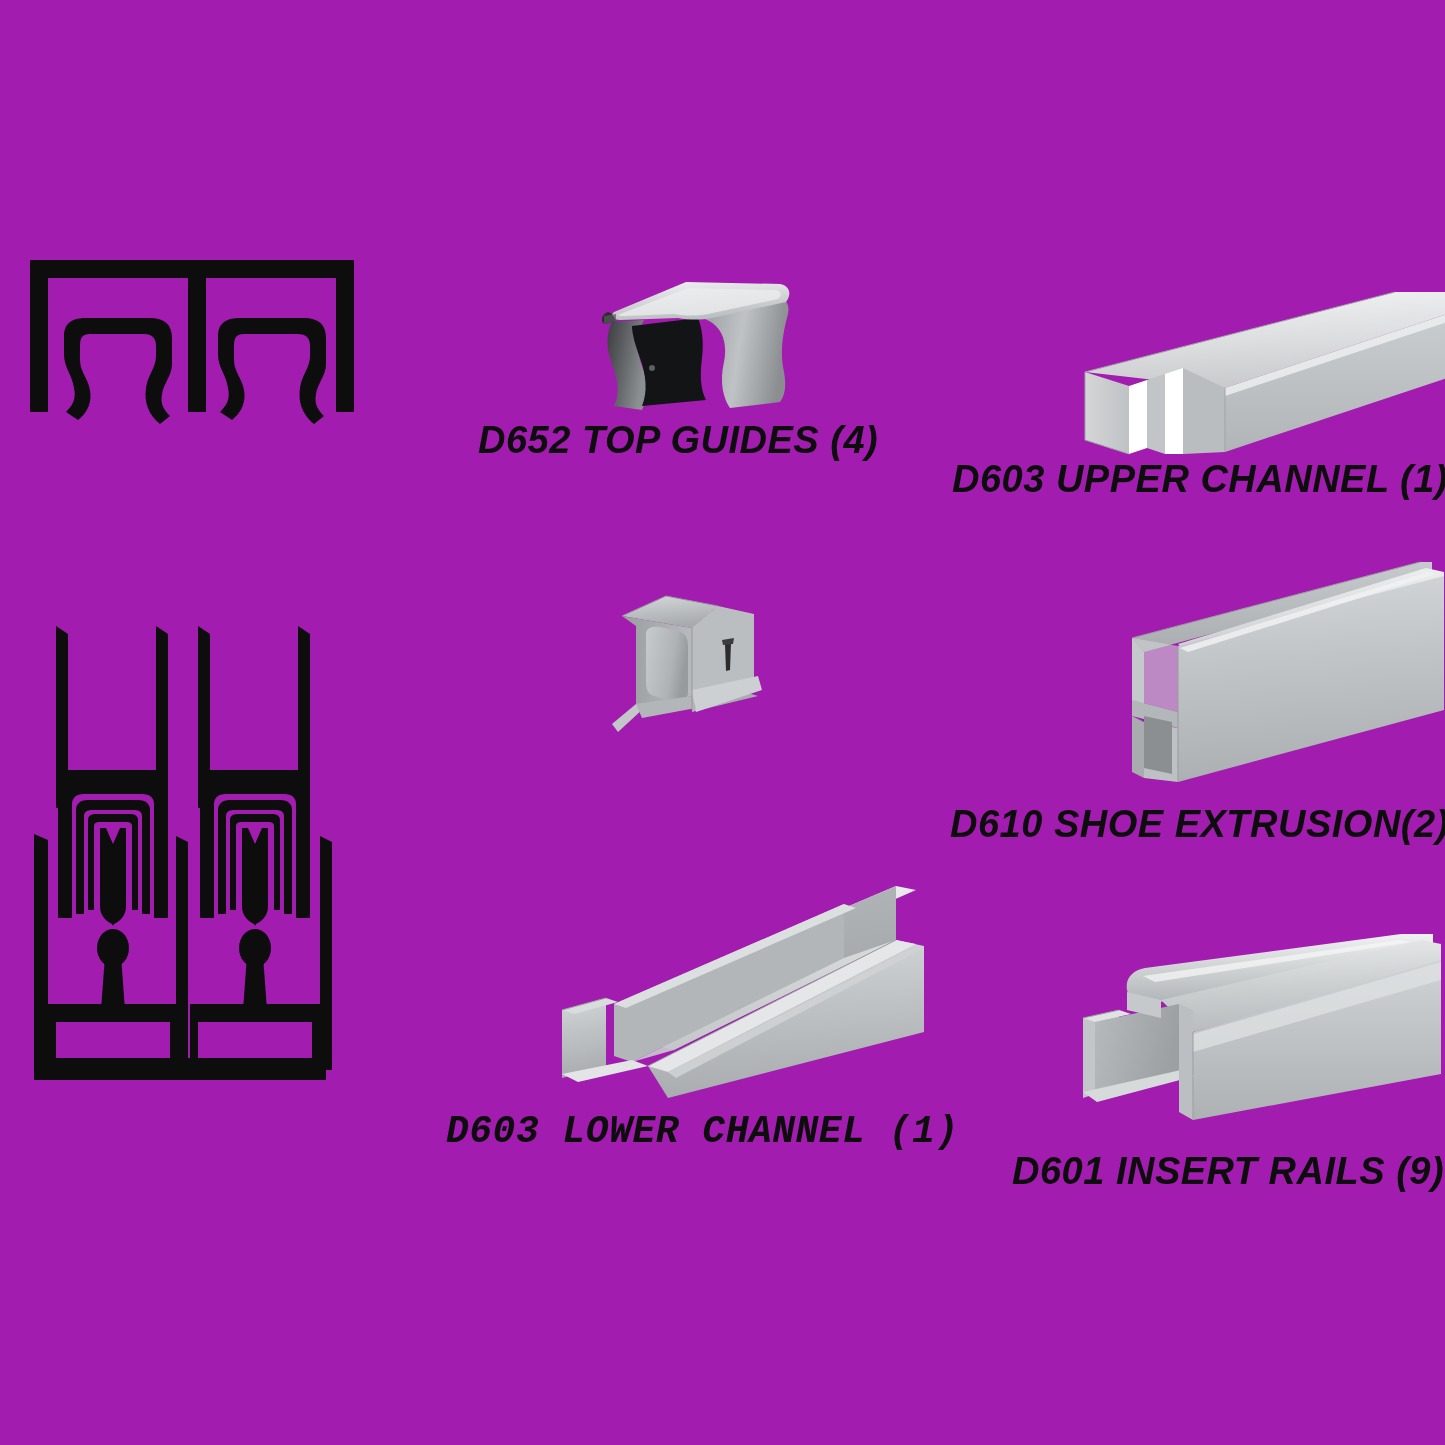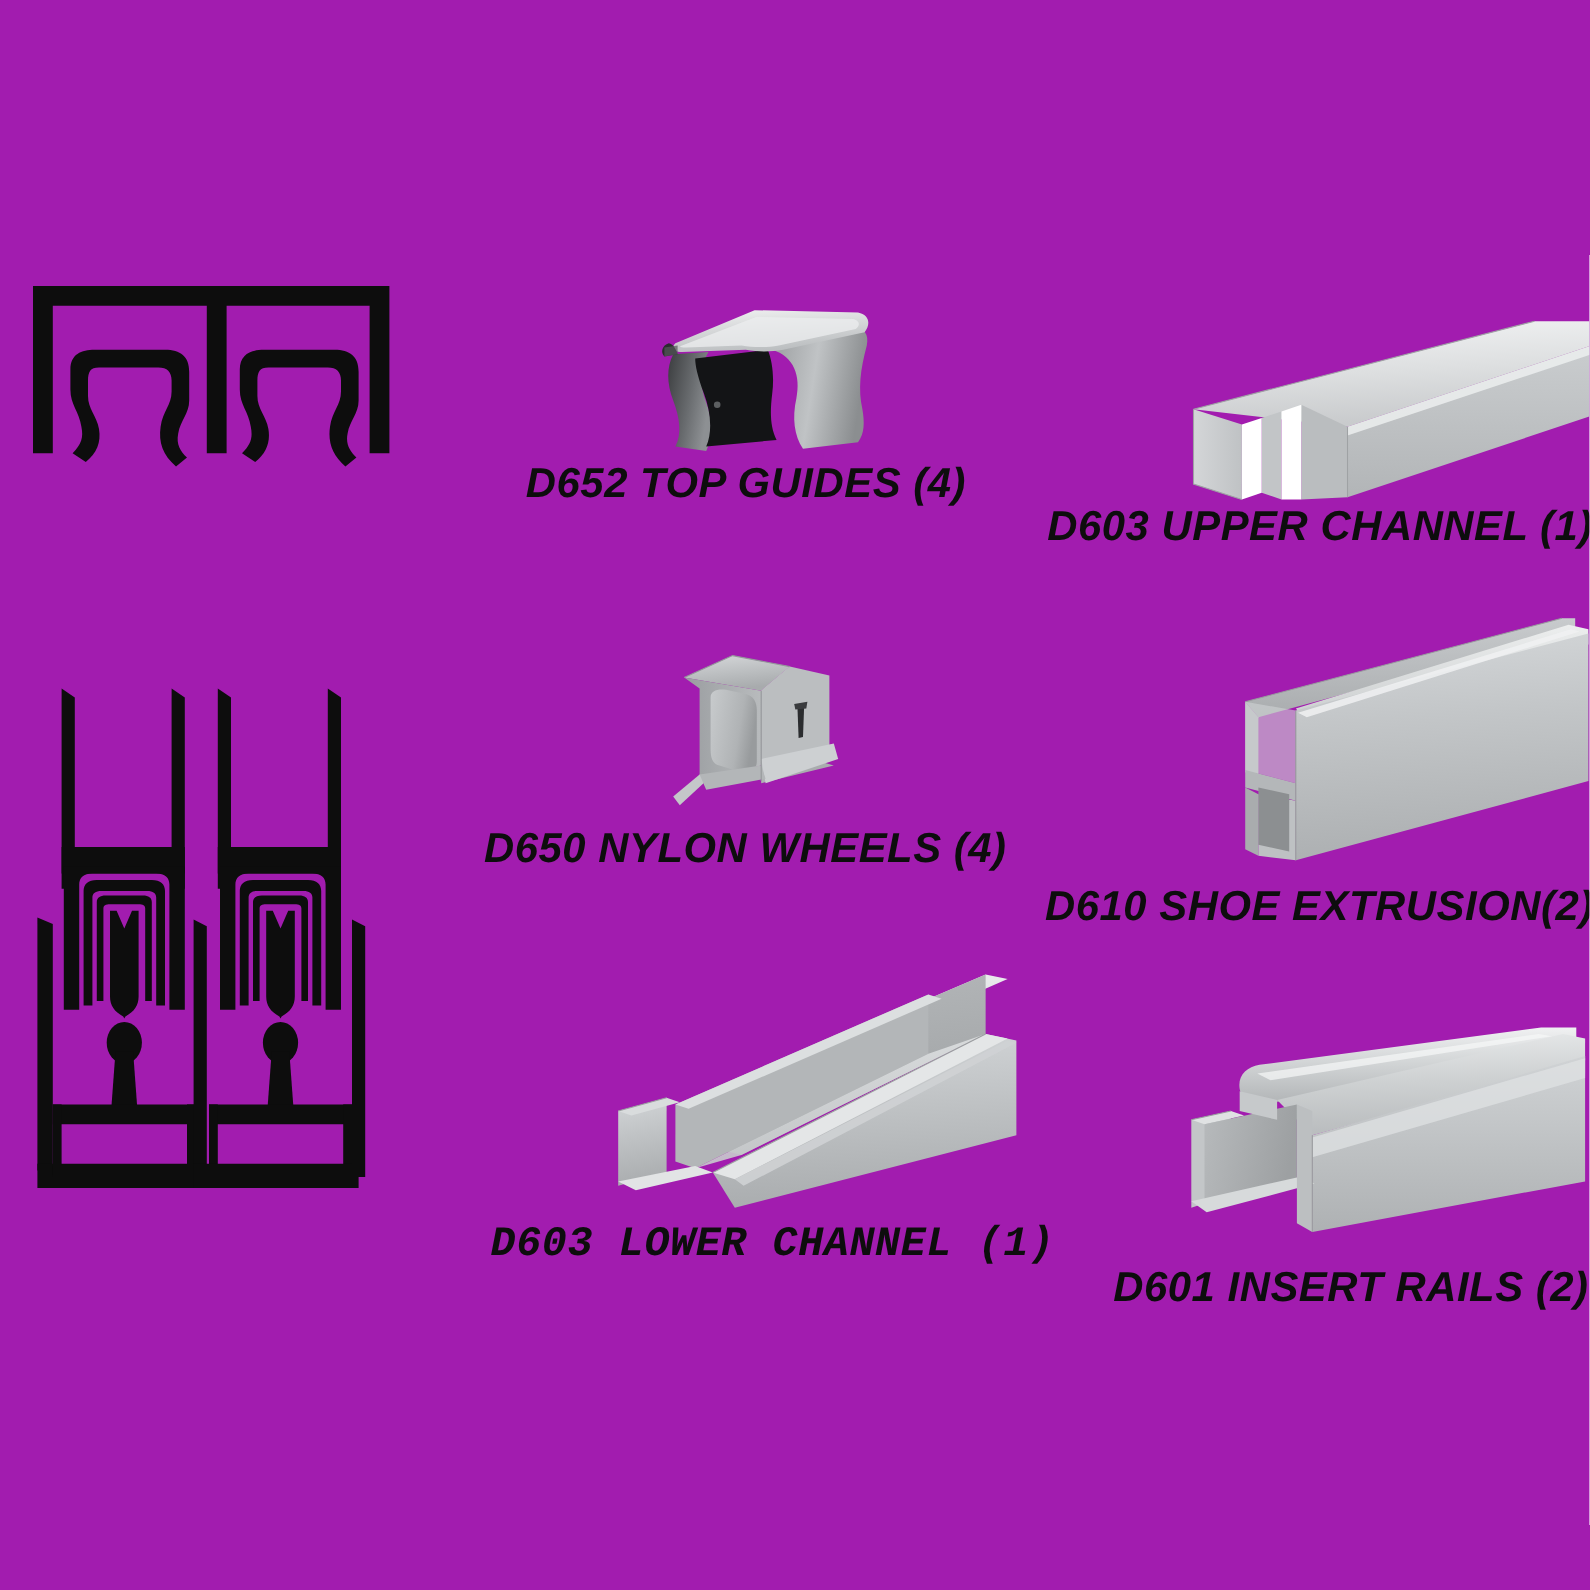--- a/index.html
+++ b/index.html
@@ -280,21 +280,20 @@
       <path fill="#b3b6b8" d="M 44,112 L 100,104 L 104,116 L 50,126 Z"></path>
 
       <path fill="#2b2d2f" d="M 133,52 L 139,51 L 138,78 L 134,79 Z"></path>
       <path fill="#3a3c3e" d="M 130,48 L 142,46 L 141,52 L 131,53 Z"></path>
 
       <path fill="none" stroke="#94979a" stroke-width="1" d="M 30,24 L 74,4 L 126,14"></path>
       <path fill="none" stroke="#94979a" stroke-width="1" d="M 100,36 L 100,118"></path>
     </svg>
   </div>
 
-  <div class="part-label" style="left:440px; top:753px; font-size:38px;">D650 NYLON WHEELS (4)</div>
 
   <div class="figure" style="left:1046px; top:560px; width:398px; height:222px;">
     <svg viewBox="0 0 398 222">
       <defs>
         <linearGradient id="seFace" x1="0" y1="0" x2="0.1" y2="1">
           <stop offset="0%" stop-color="#d4d7d9"></stop>
           <stop offset="40%" stop-color="#c3c6c8"></stop>
           <stop offset="100%" stop-color="#adb0b2"></stop>
         </linearGradient>
         <linearGradient id="seTop" x1="0" y1="0" x2="0" y2="1">
@@ -426,15 +425,15 @@
 
       <path fill="#c6c9cb" d="M 62,58 L 96,66 L 96,84 L 62,76 Z"></path>
 
       <path fill="#f7f8f8" d="M 78,42 L 334,6 L 346,8 L 90,48 Z" opacity="0.7"></path>
 
       <path fill="none" stroke="#9a9d9f" stroke-width="1" d="M 18,84 L 54,76"></path>
       <path fill="none" stroke="#9a9d9f" stroke-width="1" d="M 128,98 L 128,186"></path>
     </svg>
   </div>
 
-  <div class="part-label" style="left:1012px; top:1152px; font-size:38px;">D601 INSERT RAILS (2)</div>
+  <div class="part-label" style="left:1012px; top:1152px; font-size:38px;">D601 INSERT RAILS (9)</div>
 
 </div>
 
 </body></html>

